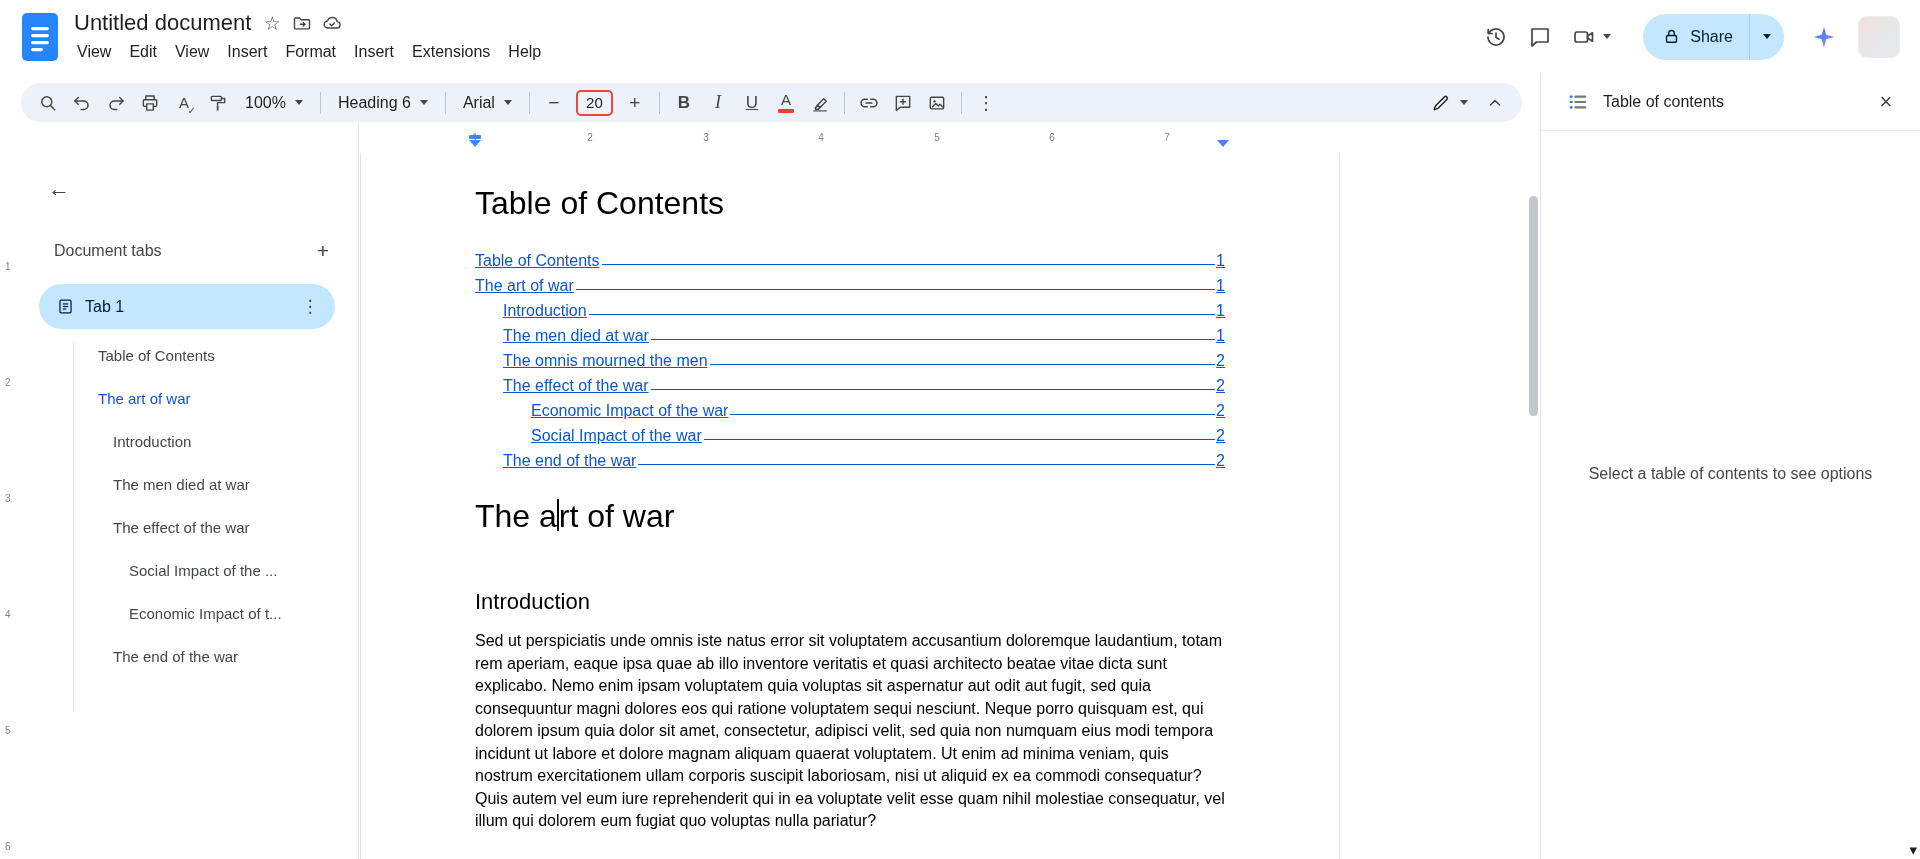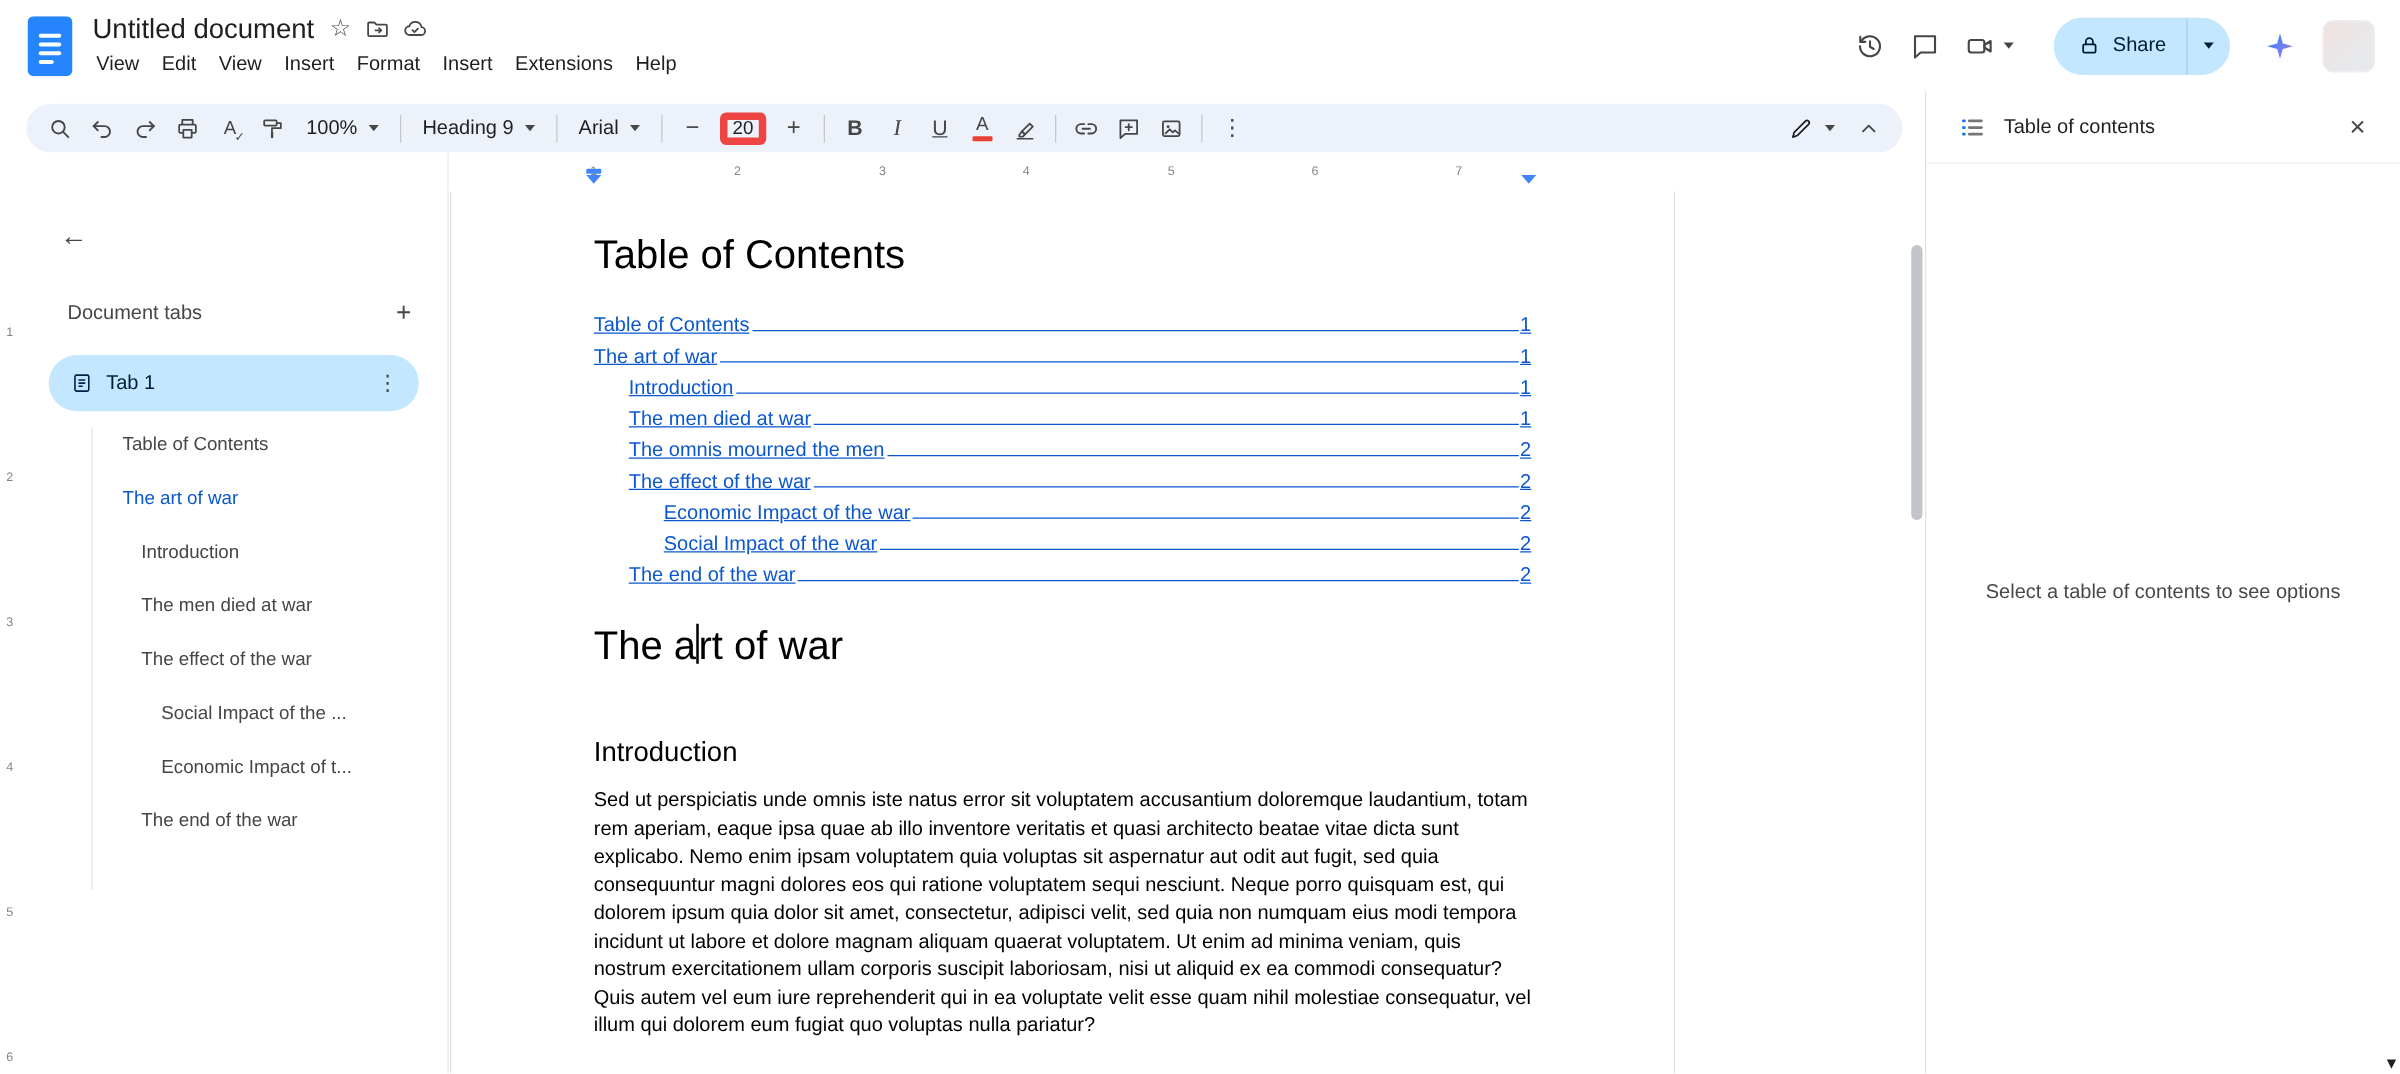--- a/index.html
+++ b/index.html
@@ -35,21 +35,21 @@
   .share .cdn { border-top-color: #001d35; }
 
   
   .toolbar { position: absolute; top: 83px; left: 21px; width: 1501px; height: 39px; background: #edf2fa;
     border-radius: 21px; display: flex; align-items: center; padding: 0 10px; }
   .tbtn { height: 32px; min-width: 34px; border-radius: 16px; display: flex; align-items: center;
     justify-content: center; color: #444746; flex: none; position: relative; }
   .tsep { width: 1px; height: 22px; background: #c4c7c5; margin: 0 7px; flex: none; }
   .tb-text { font-size: 16px; color: #1f1f1f; white-space: nowrap; }
   .dropdown { display: flex; align-items: center; gap: 9px; padding: 0 10px; height: 32px; border-radius: 6px; flex: none; }
-  .size-box { width: 37px; height: 26px; border: 6px solid #ef4444; border-radius: 5px; display: flex;
+  .size-box { width: 37px; height: 26px; border: 2px solid #ef4444; border-radius: 5px; display: flex;
     align-items: center; justify-content: center; font-size: 15px; color: #1f1f1f; margin: 0 5px; flex: none; }
   .fmt-letter { font-size: 17px; color: #444746; }
   .fmt-bold { font-weight: 700; }
   .fmt-italic { font-style: italic; font-family: "Liberation Serif", serif; font-size: 18px; }
   .fmt-underline { text-decoration: underline; }
   .color-a { font-size: 15px; font-weight: 500; color: #444746; line-height: 1; margin-bottom: 6px; }
   .color-bar { position: absolute; left: 9px; right: 9px; bottom: 6px; height: 4px; background: #e94235; border-radius: 1px; }
   .spell-a { font-size: 15px; font-weight: 500; color: #444746; }
   .spell-chk { position: absolute; right: 5px; bottom: 3px; font-size: 10px; color: #444746; }
   .plusminus { font-size: 19px; color: #444746; }
@@ -276,21 +276,21 @@
         <path d="M16 6.5h4v5h-8.5V15"></path>
         <rect x="10.5" y="15" width="2.2" height="6" fill="currentColor" stroke="none"></rect>
       </svg>
     </div>
     <div class="dropdown">
       <span class="tb-text">100%</span>
       <span class="cdn"></span>
     </div>
     <div class="tsep"></div>
     <div class="dropdown">
-      <span class="tb-text">Heading 9</span>
+      <span class="tb-text">Heading 6</span>
       <span class="cdn"></span>
     </div>
     <div class="tsep"></div>
     <div class="dropdown">
       <span class="tb-text">Arial</span>
       <span class="cdn"></span>
     </div>
     <div class="tsep"></div>
     <div class="tbtn">
       <span class="plusminus">−</span>

